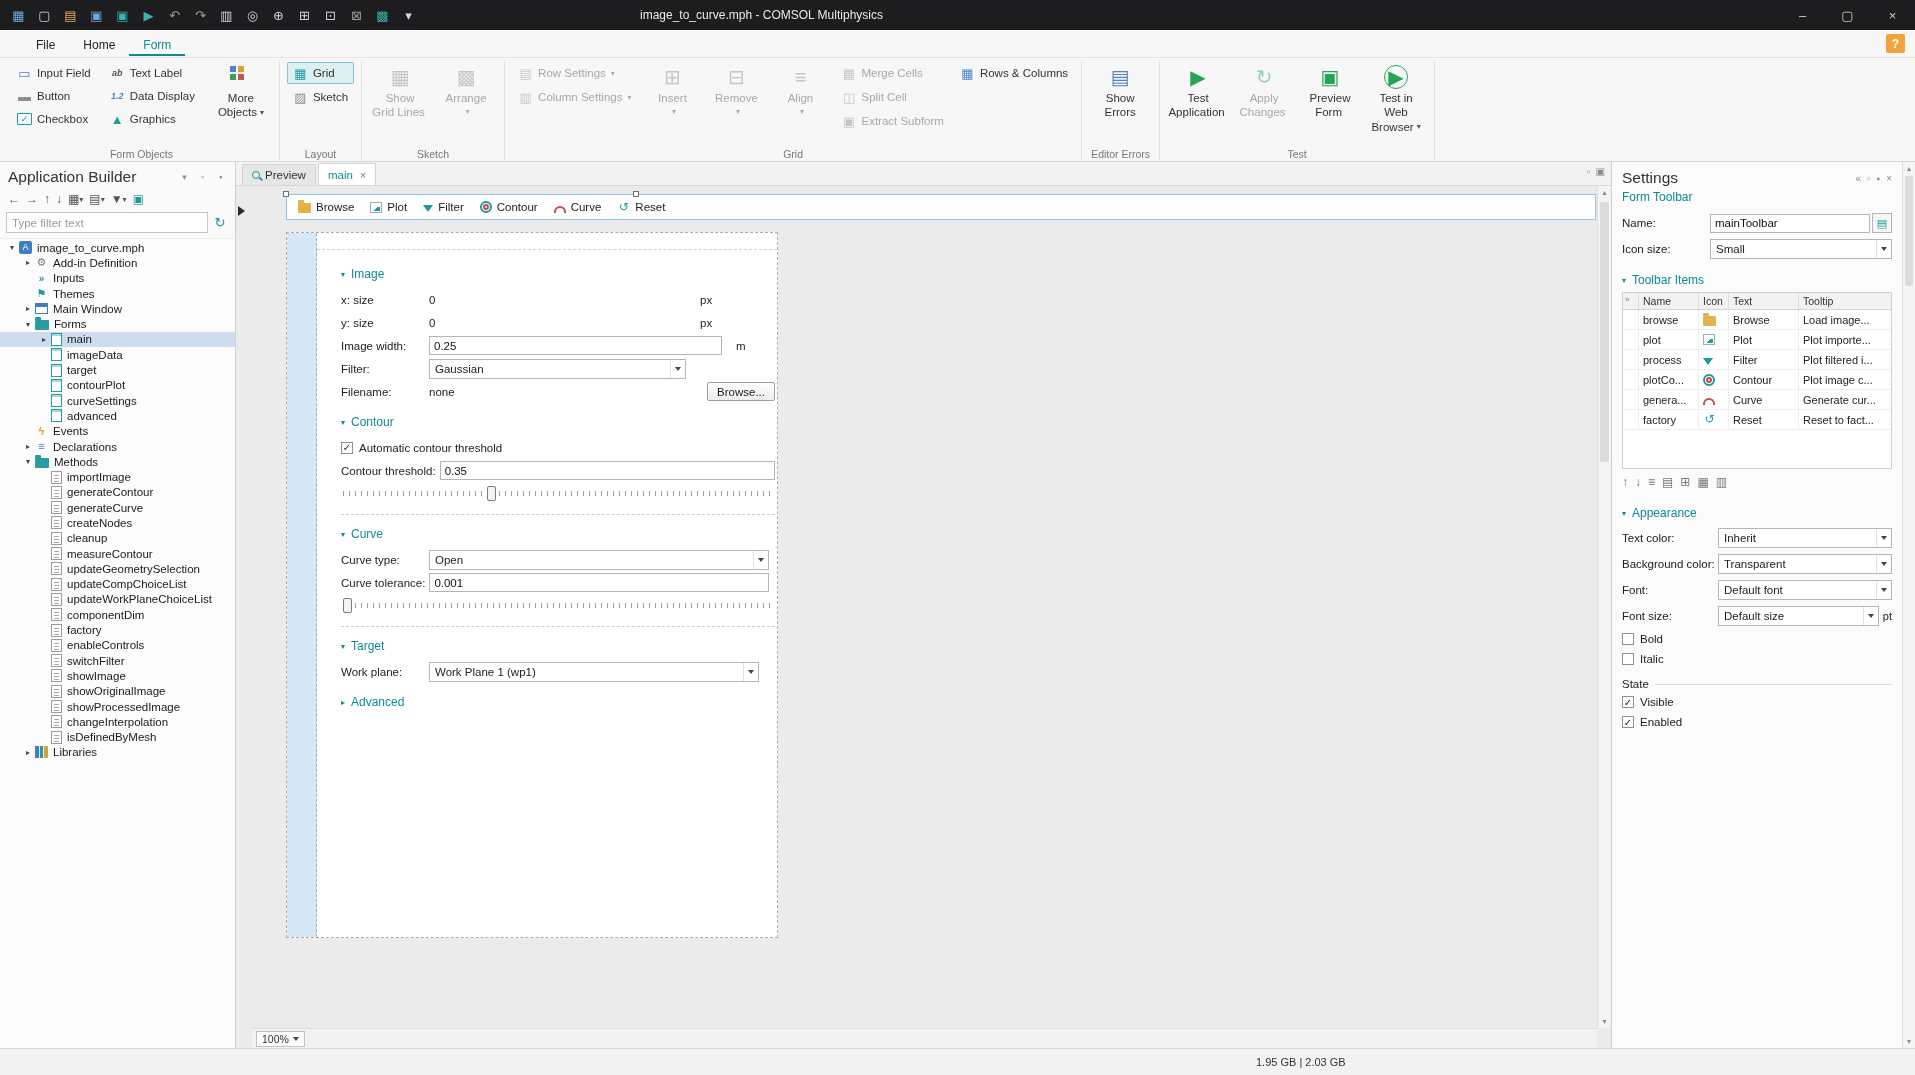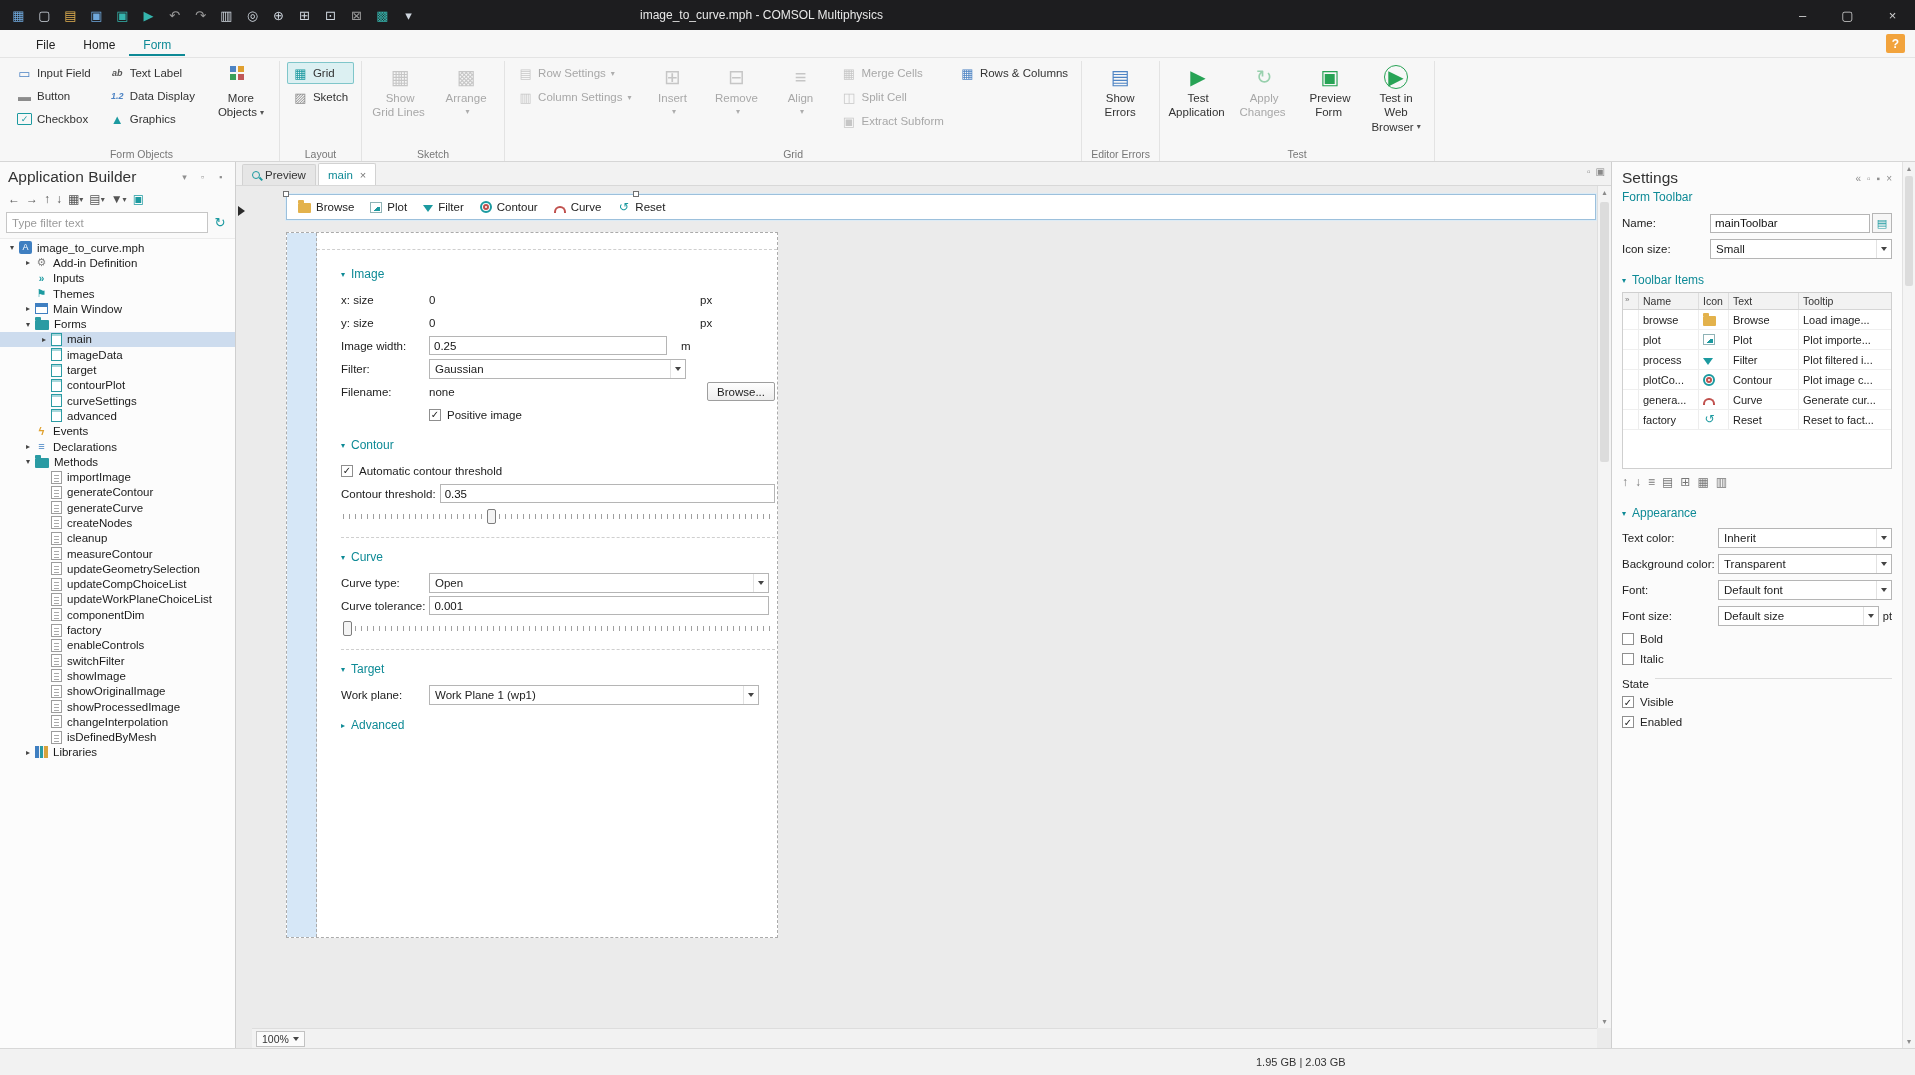--- a/index.html
+++ b/index.html
@@ -114,21 +114,21 @@
   .form-area{position:absolute;left:50px;top:46px;width:492px;height:706px;background:#fff;border:1px dashed #ababab}
   .col-strip{position:absolute;left:0;top:0;bottom:0;width:30px;background:#d6e7f7;border-right:1px dashed #ababab}
   .toprow{position:absolute;left:30px;right:0;top:16px;border-bottom:1px dashed #cfcfcf}
   .form-content{position:absolute;left:54px;top:22px;width:434px}
   .fsec{display:flex;align-items:center;gap:6px;color:#0e8a96;font-size:12px;margin:12px 0 7px}
   .schev{font-size:8px}
   .frm-row{display:flex;align-items:center;height:23px;font-size:11.5px}
   .frm-label{flex:0 0 88px;padding-right:4px;white-space:nowrap}
   .frm-slot{flex:0 0 257px}
   .frm-unit{margin-left:14px}
-  .tin{height:19px;border:1px solid #b5b5b5;padding:0 4px;font-size:11.5px;font-family:inherit;color:#111;background:#fff;width:238px}
+  .tin{height:19px;border:1px solid #b5b5b5;padding:0 4px;font-size:11.5px;font-family:inherit;color:#111;background:#fff;width:293px}
   .dd{height:20px;border:1px solid #b5b5b5;background:#fff;display:flex;align-items:center;font-size:11.5px;padding:0 0 0 5px;width:257px;position:relative}
   .dd-val{flex:1;white-space:nowrap;overflow:hidden}
   .dd-btn{flex:0 0 15px;height:100%;display:flex;align-items:center;justify-content:center;border-left:1px solid #e2e2e2}
   .dd-arr{width:0;height:0;border-left:3.5px solid transparent;border-right:3.5px solid transparent;border-top:4px solid #444}
   .w340{width:340px}.w330{width:330px}
   .btn{height:19px;padding:0 9px;background:linear-gradient(#fefefe,#ededed);border:1px solid #9e9e9e;border-radius:2px;font-size:11.5px;display:inline-flex;align-items:center;color:#222}
   .frm-row .btn{margin-left:auto}
   .cb{width:12px;height:12px;border:1px solid #8f8f8f;background:#fff;display:inline-flex;align-items:center;justify-content:center;font-size:10px;color:#222;flex:0 0 12px}
   .cb.checked::before{content:"✓"}
   .chk{gap:6px}
@@ -163,21 +163,21 @@
   .ti-hcell.last{border-right:none}
   .ti-c0{padding:2px 2px;font-size:8px;color:#777}
   .ti-row{border-bottom:1px solid #efefef;height:20px}
   .ti-cell{padding:2px 4px;border-right:1px solid #ededed;white-space:nowrap;overflow:hidden;display:flex;align-items:center}
   .ti-cell.last{border-right:none}
   .ti-empty{height:38px}
   .set-tools{display:flex;gap:7px;padding:6px 10px;align-items:center}
   .set-tool{font-size:12px;color:#777;display:inline-flex;align-items:center}
   .pt{margin-left:4px;font-size:11px}
   .set-check{display:flex;align-items:center;gap:6px;padding:4px 10px;font-size:11.5px}
-  .state-head{display:flex;align-items:flex-start;gap:6px;padding:9px 10px 2px;font-size:11.5px;color:#222}
+  .state-head{display:flex;align-items:center;gap:6px;padding:9px 10px 2px;font-size:11.5px;color:#222}
   .state-line{flex:1;border-top:1px solid #dcdcdc}
   .settings-scroll{flex:0 0 13px;background:#f4f4f4;border-left:1px solid #e2e2e2;position:relative;font-size:8px;color:#8a8a8a;text-align:center;padding-top:2px}
   .sthumb{position:absolute;left:2px;right:2px;top:14px;height:110px;background:#dcdcdc;border-radius:2px}
   .sdown{position:absolute;bottom:2px;left:0;right:0;text-align:center}
 
   
   .statusbar{position:absolute;left:0;right:0;bottom:0;height:27px;background:#f2f2f2;border-top:1px solid #d8d8d8}
   .mem{position:absolute;left:1256px;top:7px;font-size:11px;color:#333}
 </style>
 </head>
@@ -832,24 +832,20 @@
             <span class="dd-val">Gaussian</span>
             <span class="dd-btn">
                 <span class="dd-arr"></span>
               </span>
           </div>
         </div>
         <div class="frm-row">
           <span class="frm-label">Filename:</span>
           <span class="frm-slot">none</span>
           <span class="btn">Browse...</span>
-        </div>
-        <div class="frm-row chk indent">
-          <span class="cb checked"></span>
-          <span>Positive image</span>
         </div>
 
         <div class="fsec">
           <span class="schev">▾</span>
           <span>Contour</span>
         </div>
         <div class="frm-row chk">
           <span class="cb checked"></span>
           <span>Automatic contour threshold</span>
         </div>

